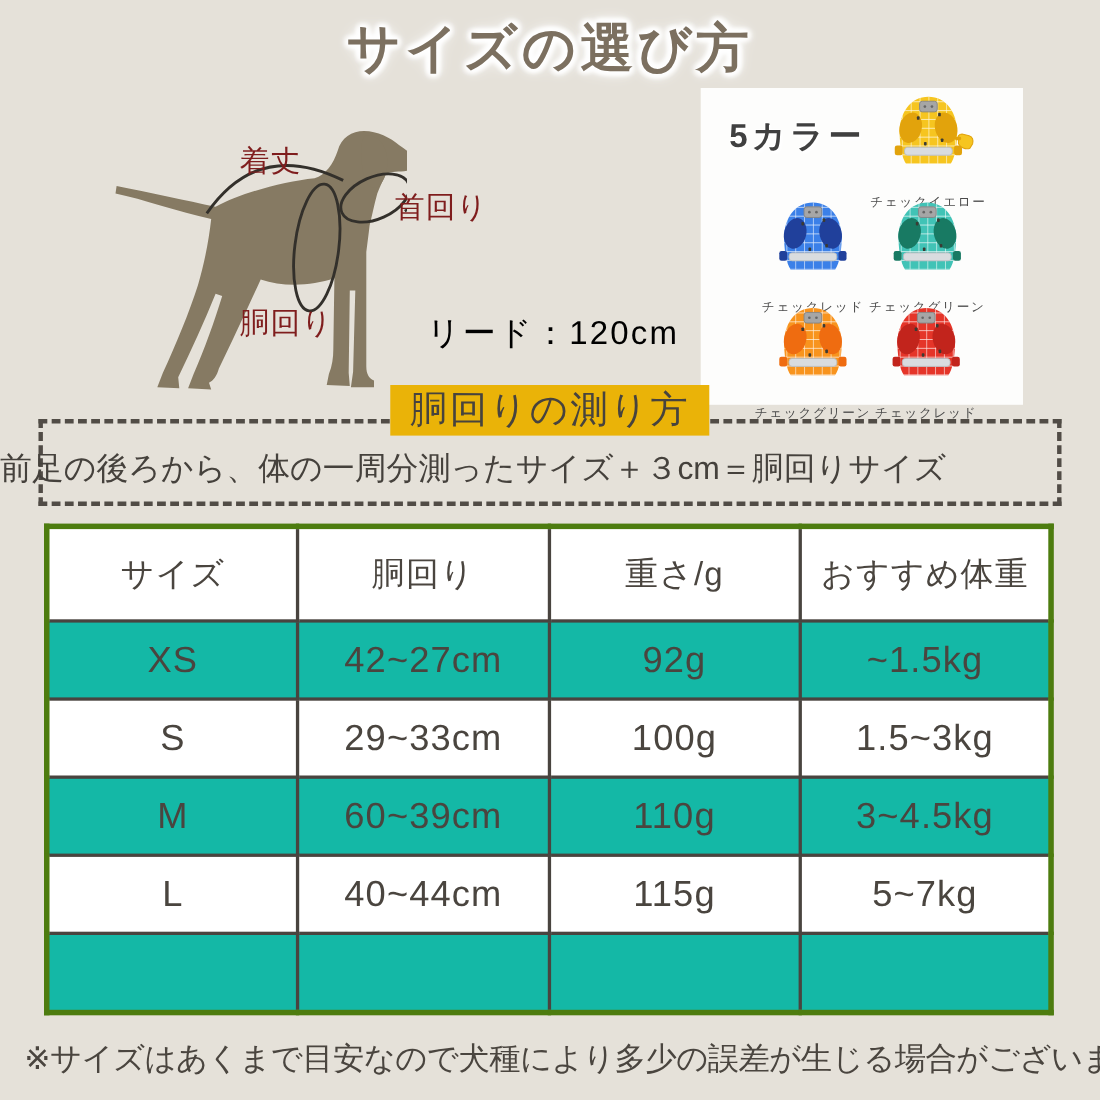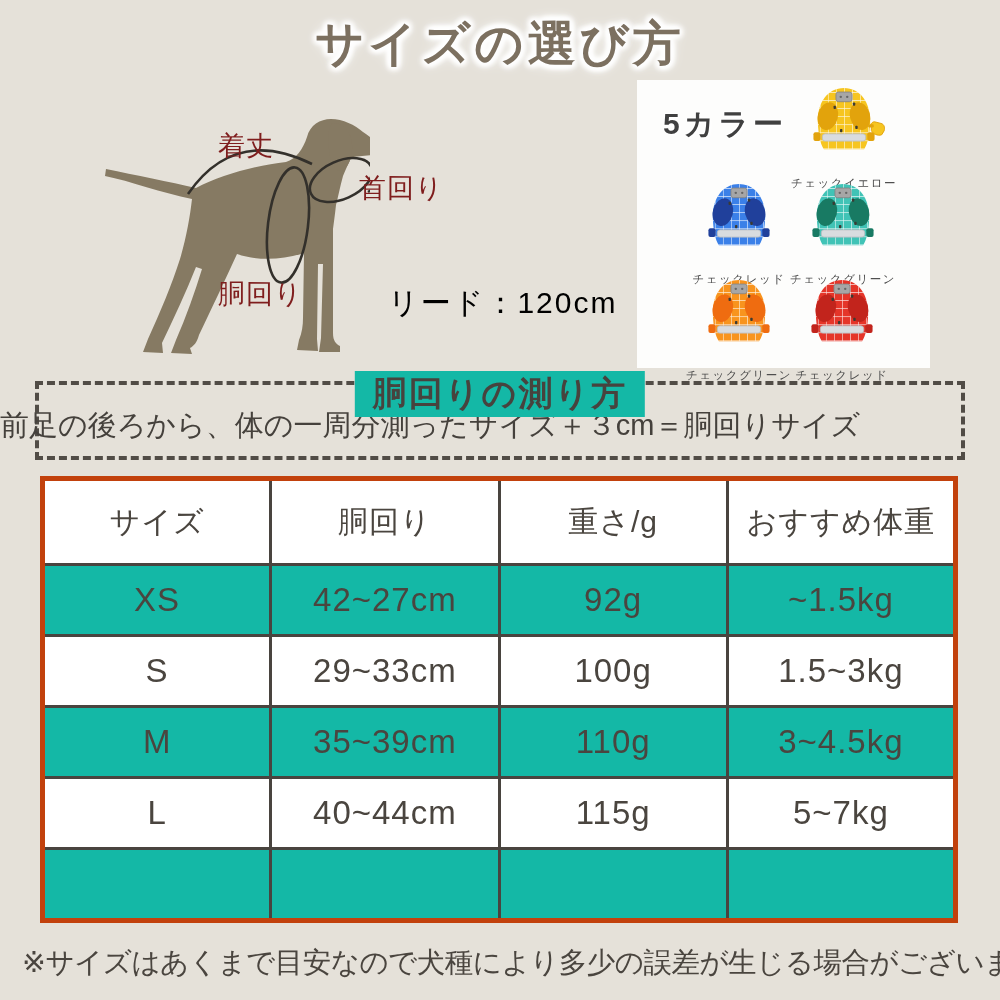--- a/index.html
+++ b/index.html
@@ -36,38 +36,38 @@
   .v3{left:42px;top:196px;}
   .v4{left:145px;top:196px;}
   .v-label{font-size:11.5px;letter-spacing:1.5px;color:#4a4a4a;margin-top:18px;white-space:nowrap;}
   .h-svg{height:74px;}
   
   .measure-box{
     position:absolute;left:35px;top:381px;width:922px;height:71px;
     border:4px dashed #514c46;
   }
   .measure-title{
-    position:absolute;left:50%;top:371px;transform:translateX(-50%);
-    background:#14b8a6;padding:0 18px;font-size:34px;font-weight:bold;color:#47433e;
+    position:absolute;left:50%;top:350px;transform:translateX(-50%);
+    background:#eab308;padding:0 18px;font-size:34px;font-weight:normal;color:#47433e;
     letter-spacing:2px;white-space:nowrap;z-index:2;
   }
   .measure-body{
     position:absolute;left:0;top:406px;width:100%;text-align:left;
     font-size:29px;color:#45413c;letter-spacing:0px;white-space:nowrap;
   }
   
   .size-table{
     position:absolute;left:40px;top:476px;width:918px;
     border-collapse:collapse;table-layout:fixed;
   }
   .size-table th,.size-table td{
     border:3px solid #49443f;text-align:center;vertical-align:middle;
     font-weight:normal;color:#4a453f;background:#fff;
   }
-  .size-table{border:5px solid #c2410c;}
+  .size-table{border:5px solid #4d7c0f;}
   .size-table th{height:80px;font-size:30px;letter-spacing:1px;}
   .size-table td{height:66px;font-size:33px;letter-spacing:1px;}
   .size-table tr.alt td{background:#14b8a6;}
   
   .footnote{position:absolute;left:22px;top:944px;font-size:28.5px;color:#4a453f;letter-spacing:-0.5px;white-space:nowrap;}
 </style>
 </head>
 <body>
 
 <div class="page">
@@ -292,21 +292,21 @@
       <td>~1.5kg</td>
     </tr>
     <tr>
       <td>S</td>
       <td>29~33cm</td>
       <td>100g</td>
       <td>1.5~3kg</td>
     </tr>
     <tr class="alt">
       <td>M</td>
-      <td>35~39cm</td>
+      <td>60~39cm</td>
       <td>110g</td>
       <td>3~4.5kg</td>
     </tr>
     <tr>
       <td>L</td>
       <td>40~44cm</td>
       <td>115g</td>
       <td>5~7kg</td>
     </tr>
     <tr class="alt">

